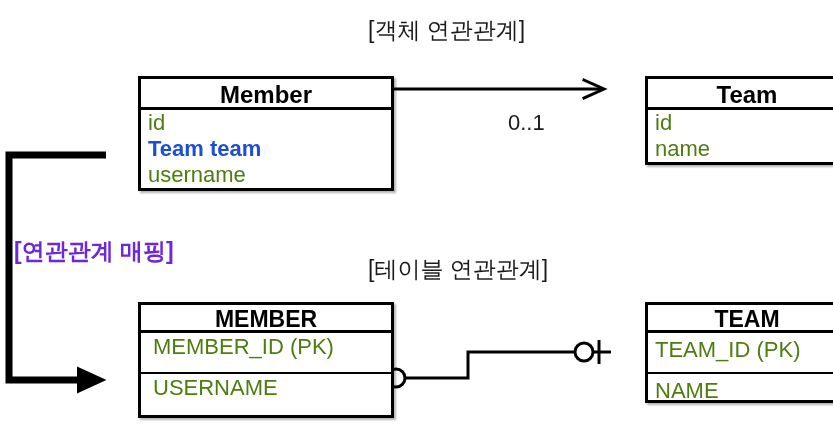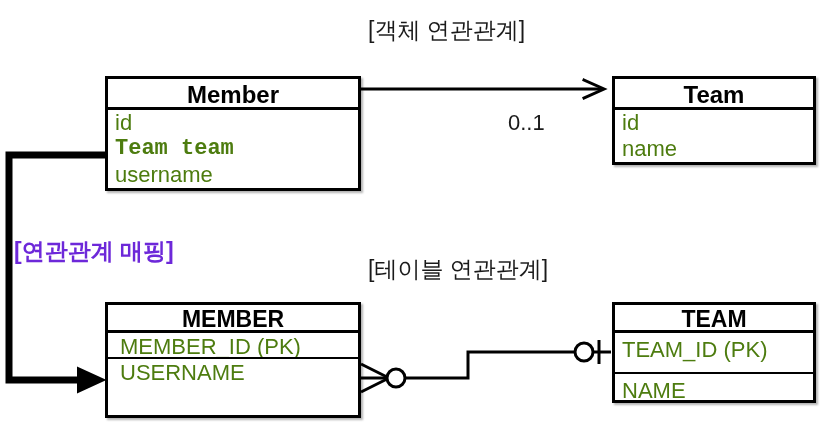--- a/index.html
+++ b/index.html
@@ -53,20 +53,21 @@
   }
   #multiplicity-zero-one { left: 508px; top: 112px; }
 
   
   .entity {
     position: absolute;
     box-sizing: border-box;
     background: #ffffff;
     border: 3px solid #000000;
     box-shadow: 2px 2px 2px rgba(0,0,0,0.30);
+    margin-left: 33px;
   }
   .entity-title {
     box-sizing: border-box;
     text-align: center;
     font-weight: bold;
     color: #000000;
     white-space: nowrap;
     overflow: hidden;
   }
   .entity-body {
@@ -74,22 +75,21 @@
   }
   .entity-row {
     box-sizing: border-box;
     padding-left: 7px;
     white-space: nowrap;
     overflow: hidden;
     color: #4d7c0f;
   }
   .entity-row.bold {
     font-weight: bold;
-    color: #4d7c0f;
-    font-family: Liberation Mono, monospace;
+    color: #1d4ed8;
   }
   .entity-row.ruled {
     border-bottom: 2px solid #000000;
   }
 
   
   #entity-member {
     left: 105px; top: 76px; width: 256px; height: 115px;
   }
   #entity-member .entity-title {
@@ -112,21 +112,21 @@
 
   
   #entity-member-table {
     left: 105px; top: 302px; width: 256px; height: 116px;
   }
   #entity-member-table .entity-title {
     height: 28px; line-height: 28px; font-size: 23px;
     border-bottom: 3px solid #000000;
   }
   #entity-member-table .entity-row {
-    height: 26px; line-height: 27px; font-size: 22px; padding-left: 12px;
+    height: 41px; line-height: 27px; font-size: 22px; padding-left: 12px;
   }
   #entity-team-table {
     left: 612px; top: 302px; width: 204px; height: 101px;
   }
   #entity-team-table .entity-title {
     height: 28px; line-height: 28px; font-size: 23px;
     border-bottom: 3px solid #000000;
   }
   #entity-team-table .entity-row {
     height: 41px; line-height: 34px; font-size: 22px;

